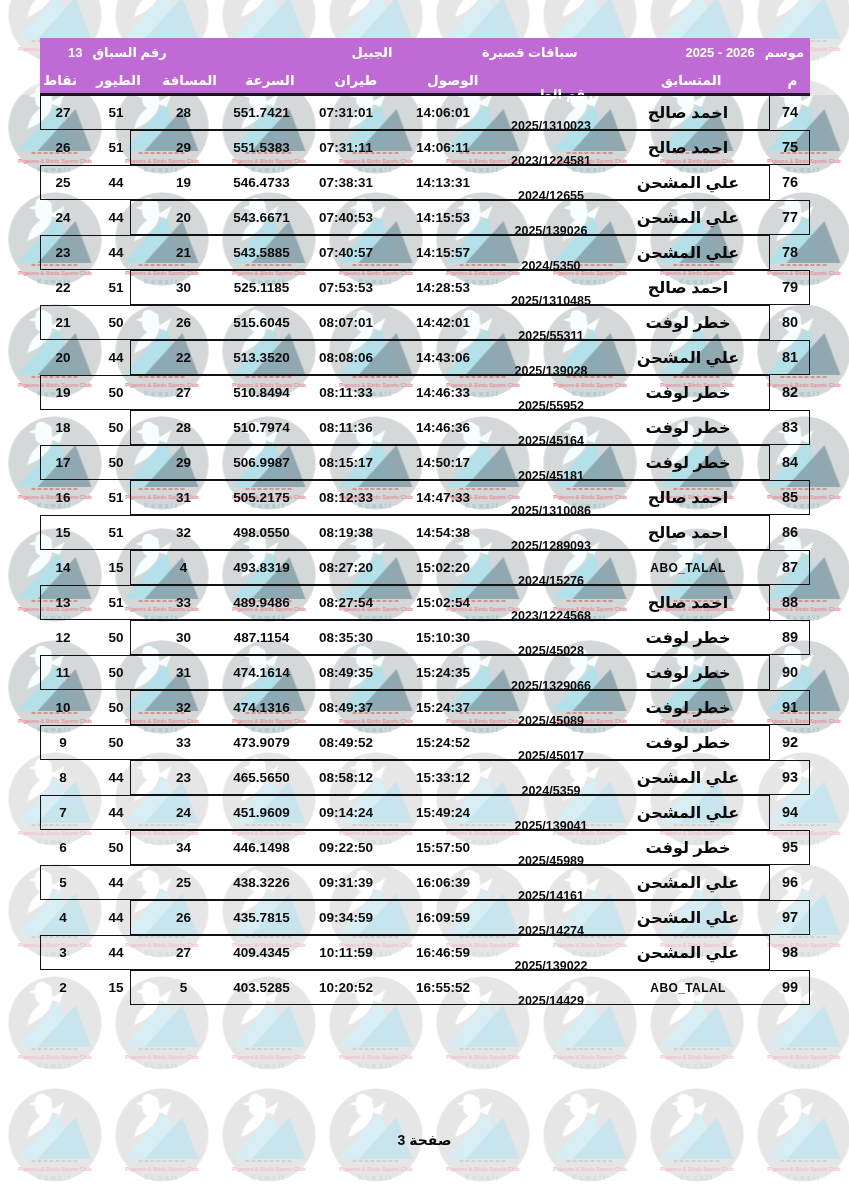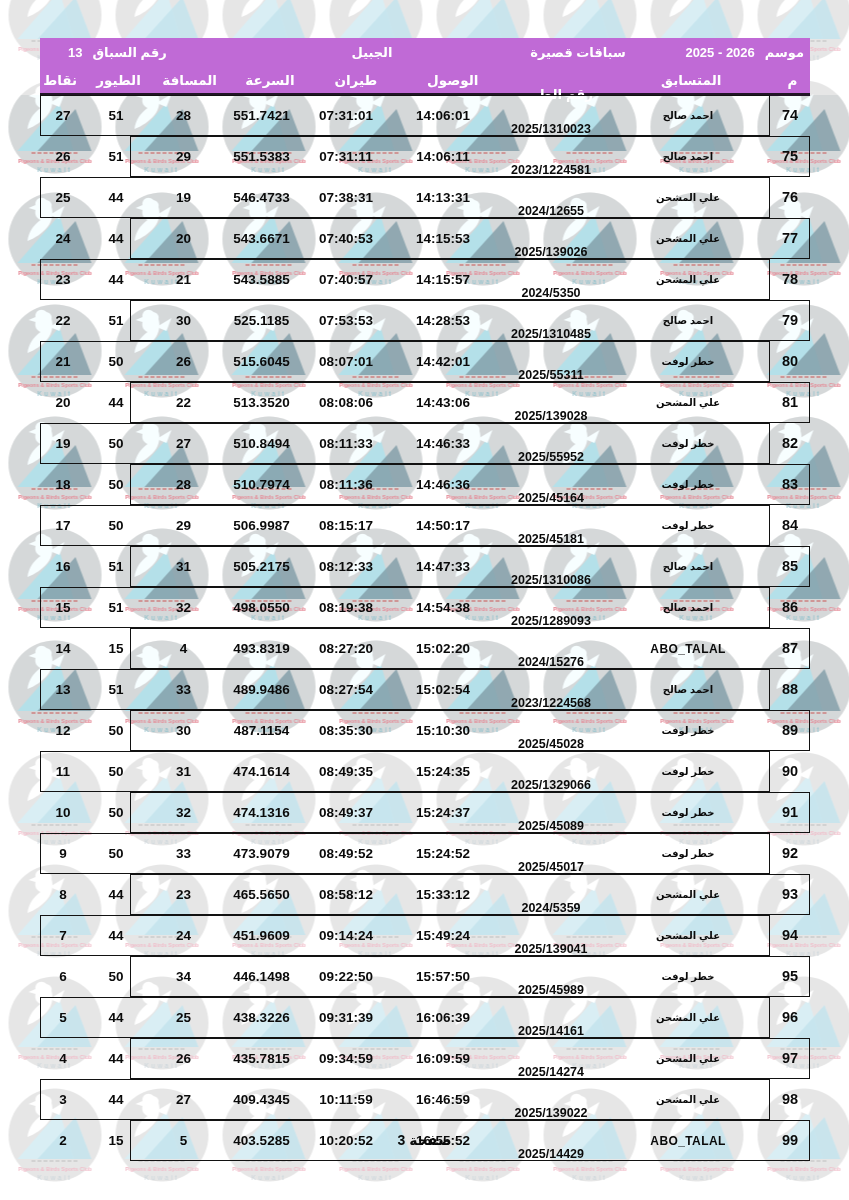--- a/index.html
+++ b/index.html
@@ -13,42 +13,42 @@
   
   .hdr{
     position:absolute;left:40px;top:38px;width:770px;height:55px;
     background:#c06ad6;border-bottom:3px solid #221527;box-sizing:content-box;
     color:#ffffff;font-weight:bold;
   }
   .hdr-row1{position:relative;height:28px;font-size:13px;}
   .hdr-row1 .grp{position:absolute;top:0;height:28px;display:flex;align-items:center;gap:10px;}
   .g-race{left:28px;}
   .g-venue{left:292px;width:80px;justify-content:center;}
-  .g-type{left:473px;width:130px;justify-content:center;}
+  .g-type{left:442px;width:130px;justify-content:flex-start;}
   .g-season{right:6px;}
   .hdr-row2{display:flex;height:27px;align-items:center;font-size:13.5px;gap:12px;}
   .hcell{text-align:center;}
 
   
   .c-points{width:46px;}
   .c-birds{width:60px;}
   .c-dist{width:75px;}
   .c-speed{width:81px;}
   .c-flight{width:88px;}
   .c-arr{width:106px;}
   .c-bird{width:110px;margin-top:28px;}
   .c-comp{width:164px;}
   .c-m{width:40px;}
 
   
   .tbl{position:absolute;left:40px;top:95px;width:770px;}
-  .row{position:relative;display:flex;height:41px;align-items:center;}
+  .row{position:relative;display:flex;height:35px;align-items:center;}
   .cell{text-align:center;font-weight:bold;font-size:13.5px;line-height:1;}
   .cell.c-bird{font-size:12.5px;}
-  .cell.c-comp{font-size:10px;}
+  .cell.c-comp{font-size:16px;}
   .cell.c-m{font-size:14.5px;}
   .row.latin .cell.c-comp{font-size:12px;letter-spacing:.4px;}
   .rowbox{position:absolute;top:0;bottom:0;border:1.7px solid #121212;box-sizing:border-box;pointer-events:none;}
   .row.even .rowbox{left:0;width:730px;}
   .row.odd  .rowbox{left:90px;width:680px;}
 
   .footer{position:absolute;top:1132px;left:0;width:100%;text-align:center;
           font-size:14px;font-weight:bold;}
 </style>
 </head>

